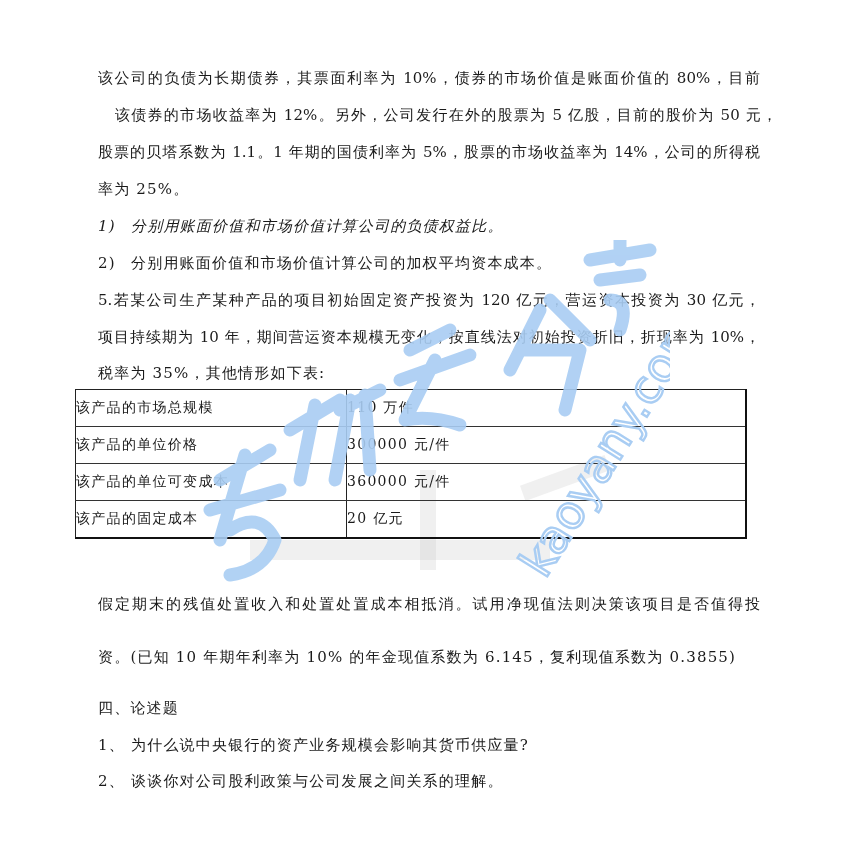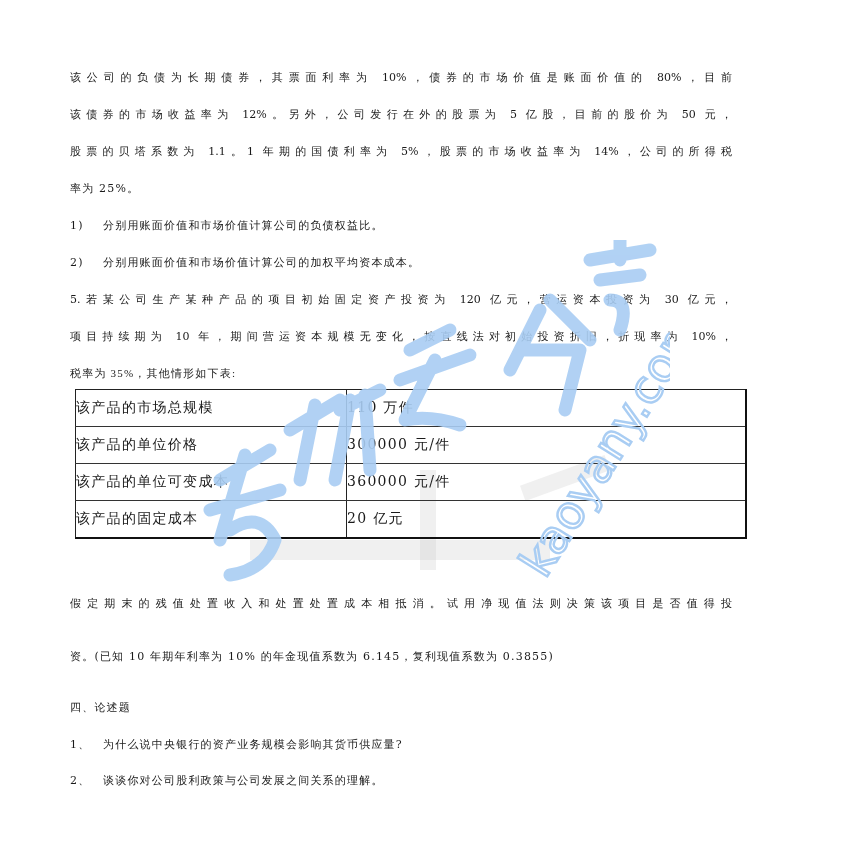--- a/index.html
+++ b/index.html
@@ -15,22 +15,22 @@
       font-family: "DejaVu Serif", "Liberation Serif", serif;
       color: #1a1a1a;
     }
     .page {
       position: absolute;
       left: 0; top: 0;
       width: 846px; height: 847px;
     }
     .line {
       position: absolute;
-      left: 70px;
-      font-size: 11px;
+      left: 98px;
+      font-size: 15px;
       line-height: 20px;
       white-space: nowrap;
       letter-spacing: 1.2px;
     }
     .line.justify {
       width: 662px;
       text-align: justify;
       text-align-last: justify;
       letter-spacing: 0;
     }
@@ -81,34 +81,34 @@
 <body>
 
 <div class="page">
 
   <div class="wm-gray" style="left:250px; top:540px; width:300px; height:20px;"></div>
   <div class="wm-gray" style="left:420px; top:470px; width:16px; height:100px;"></div>
   <div class="wm-gray" style="left:520px; top:470px; width:90px; height:16px; transform:rotate(-20deg);"></div>
 
   <div class="content">
     <div class="line justify" style="top:68px;">该公司的负债为长期债券，其票面利率为 10%，债券的市场价值是账面价值的 80%，目前</div>
-    <div class="line justify" style="top:105px;">该债券的市场收益率为 12%。另外，公司发行在外的股票为 5 亿股，目前的股价为 50 元，</div>
+    <div class="line justify" style="top:105px;margin-left:17px;">该债券的市场收益率为 12%。另外，公司发行在外的股票为 5 亿股，目前的股价为 50 元，</div>
     <div class="line justify" style="top:142px;">股票的贝塔系数为 1.1。1 年期的国债利率为 5%，股票的市场收益率为 14%，公司的所得税</div>
     <div class="line" style="top:179px;">率为 25%。</div>
 
-    <div class="line list-item" style="top:216px;">
+    <div class="line list-item" style="top:216px;font-style:italic;">
       <span class="num">1)</span><span>分别用账面价值和市场价值计算公司的负债权益比。</span>
     </div>
     <div class="line list-item" style="top:253px;">
       <span class="num">2)</span><span>分别用账面价值和市场价值计算公司的加权平均资本成本。</span>
     </div>
 
     <div class="line justify" style="top:290px;">5.若某公司生产某种产品的项目初始固定资产投资为 120 亿元，营运资本投资为 30 亿元，</div>
     <div class="line justify" style="top:327px;">项目持续期为 10 年，期间营运资本规模无变化，按直线法对初始投资折旧，折现率为 10%，</div>
-    <div class="line" style="top:363px;font-family:Liberation Serif, serif;">税率为 35%，其他情形如下表:</div>
+    <div class="line" style="top:363px;">税率为 35%，其他情形如下表:</div>
 
     <table class="table">
       <tbody>
           <tr>
         <td class="label">该产品的市场总规模</td>
         <td>110 万件</td>
       </tr>
       <tr>
         <td class="label">该产品的单位价格</td>
         <td>300000 元/件</td>

